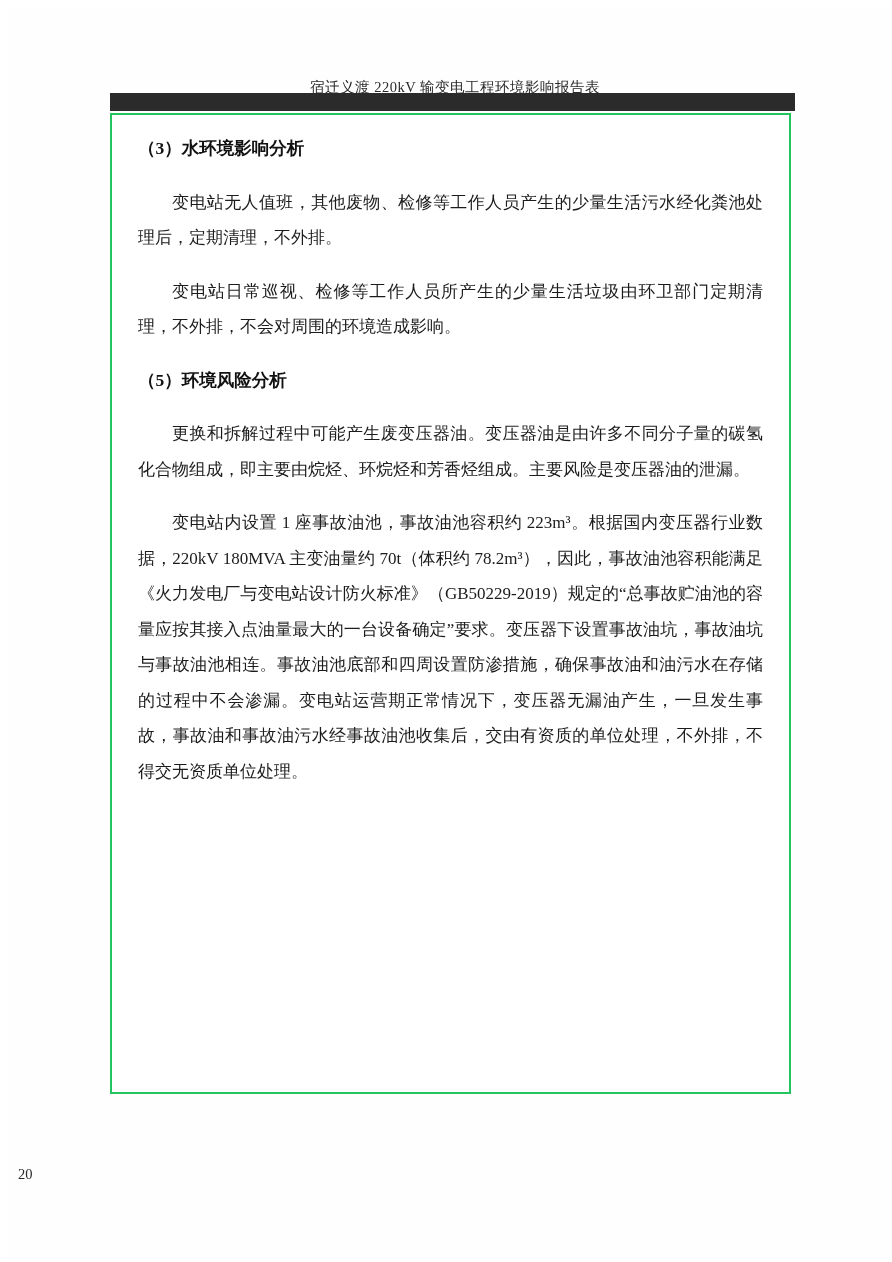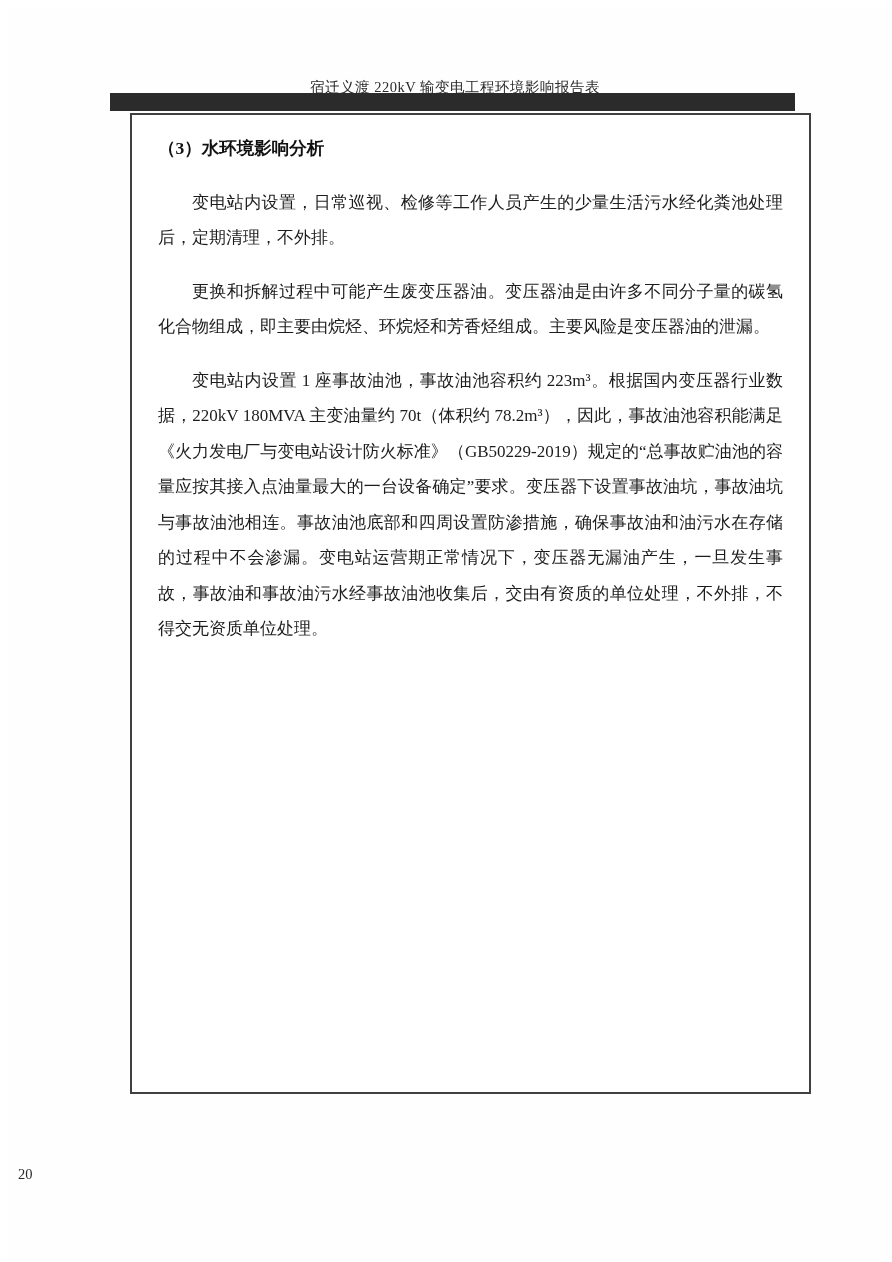--- a/index.html
+++ b/index.html
@@ -37,24 +37,23 @@
     width: 685px;
     height: 2px;
     background: #2b2b2b;
   }
   .content-box {
     position: absolute;
     top: 104px;
     left: 101px;
     width: 681px;
     height: 981px;
-    border: 2px solid #404040;
+    border: 2px solid #22c55e;
     background: #ffffff;
     padding: 7px 17px 0 17px;
-    margin-left: 20px;
   }
   .doc-heading {
     font-size: 17.5px;
     font-weight: bold;
     line-height: 35.5px;
     color: #111111;
   }
   .doc-para {
     font-size: 17px;
     line-height: 35.5px;
@@ -78,25 +77,27 @@
 <div class="page">
 
   <div class="report-header-title">宿迁义渡 220kV 输变电工程环境影响报告表</div>
 
   <div class="header-divider"></div>
 
   <div class="content-box">
 
     <div class="doc-heading">（3）水环境影响分析</div>
 
-    <div class="doc-para">变电站内设置，日常巡视、检修等工作人员产生的少量生活污水经化粪池处理后，定期清理，不外排。</div>
+    <div class="doc-para">变电站无人值班，其他废物、检修等工作人员产生的少量生活污水经化粪池处理后，定期清理，不外排。</div>
 
 
+    <div class="doc-para">变电站日常巡视、检修等工作人员所产生的少量生活垃圾由环卫部门定期清理，不外排，不会对周围的环境造成影响。</div>
 
 
+    <div class="doc-heading">（5）环境风险分析</div>
 
     <div class="doc-para">更换和拆解过程中可能产生废变压器油。变压器油是由许多不同分子量的碳氢化合物组成，即主要由烷烃、环烷烃和芳香烃组成。主要风险是变压器油的泄漏。</div>
 
     <div class="doc-para">变电站内设置 1 座事故油池，事故油池容积约 223m³。根据国内变压器行业数据，220kV 180MVA 主变油量约 70t（体积约 78.2m³），因此，事故油池容积能满足《火力发电厂与变电站设计防火标准》（GB50229-2019）规定的“总事故贮油池的容量应按其接入点油量最大的一台设备确定”要求。变压器下设置事故油坑，事故油坑与事故油池相连。事故油池底部和四周设置防渗措施，确保事故油和油污水在存储的过程中不会渗漏。变电站运营期正常情况下，变压器无漏油产生，一旦发生事故，事故油和事故油污水经事故油池收集后，交由有资质的单位处理，不外排，不得交无资质单位处理。</div>
 
   </div>
 
   <div class="page-footer">20</div>
 
 </div>

